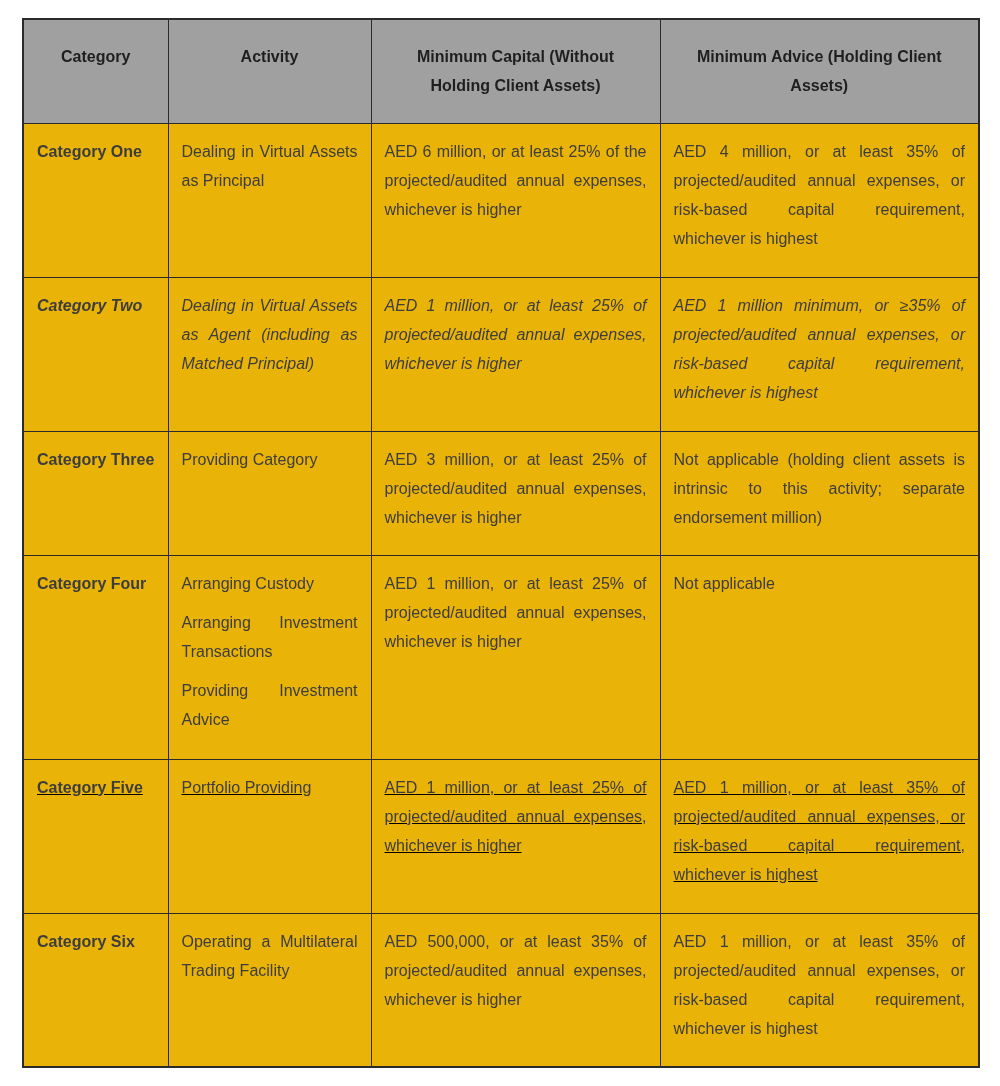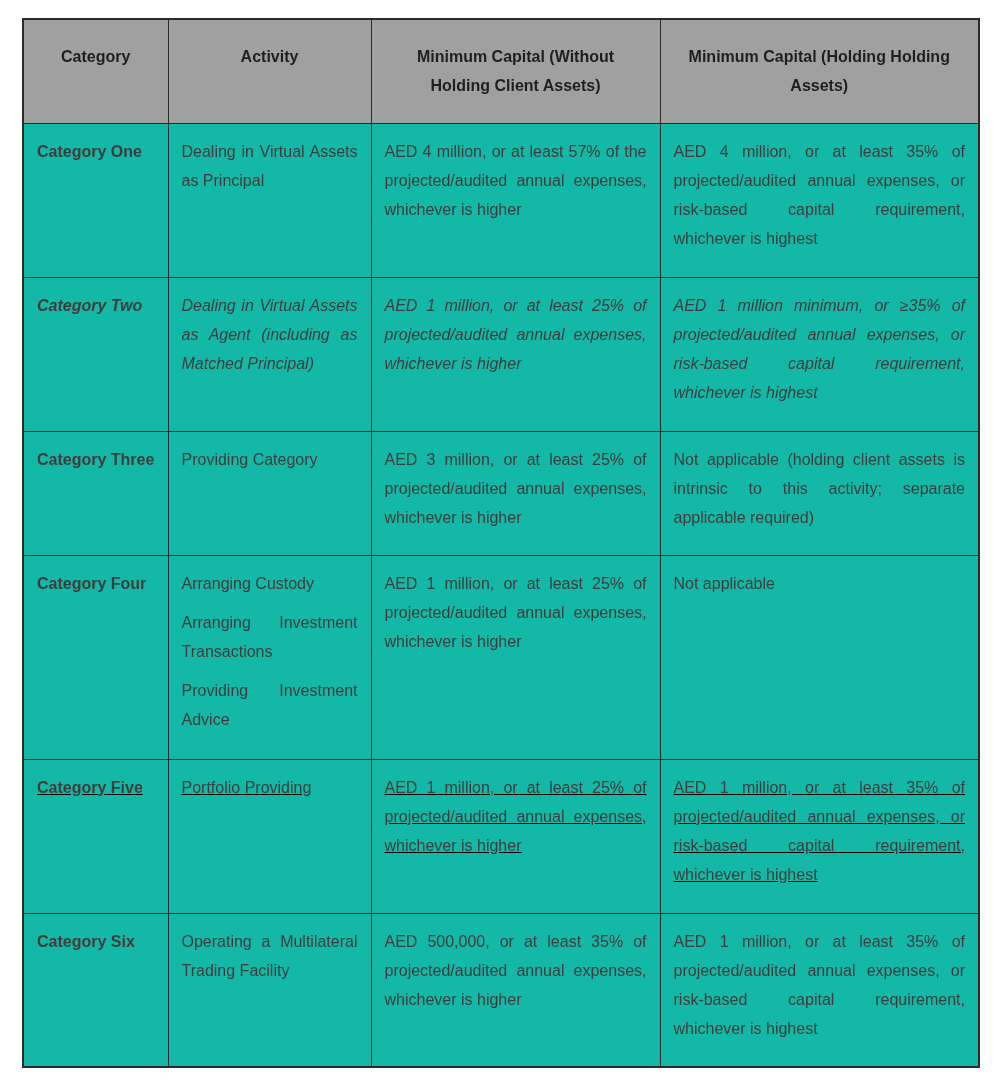--- a/index.html
+++ b/index.html
@@ -34,21 +34,21 @@
     background: #a0a0a0;
     color: #1f1f1f;
     font-weight: bold;
     text-align: center;
     padding: 22px 18px 10px 18px;
     height: 104px;
   }
   table.cap-table td {
     color: #3d3d3d;
     padding: 13px 13px 10px 13px;
-    background: #14b8a6;
+    background: #eab308;
   }
   .col-category { width: 145px; }
   .col-activity { width: 203px; }
   .col-without  { width: 289px; }
   .col-holding  { width: 319px; }
 
   td.cat-cell {
     font-weight: bold;
     color: #222222;
     text-align: left;
@@ -75,31 +75,31 @@
       <col class="col-category">
       <col class="col-activity">
       <col class="col-without">
       <col class="col-holding">
     </colgroup>
     <thead>
       <tr>
         <th>Category</th>
         <th>Activity</th>
         <th>Minimum Capital (Without Holding Client Assets)</th>
-        <th>Minimum Capital (Holding Holding Assets)</th>
+        <th>Minimum Advice (Holding Client Assets)</th>
       </tr>
     </thead>
     <tbody>
       <tr class="row-1">
         <td class="cat-cell">Category One</td>
         <td class="just-cell">
           <p>Dealing in Virtual Assets as Principal</p>
         </td>
         <td class="just-cell">
-          <p>AED 4 million, or at least 57% of the projected/audited annual expenses, whichever is higher</p>
+          <p>AED 6 million, or at least 25% of the projected/audited annual expenses, whichever is higher</p>
         </td>
         <td class="just-cell">
           <p>AED 4 million, or at least 35% of projected/audited annual expenses, or risk-based capital requirement, whichever is highest</p>
         </td>
       </tr>
       <tr class="row-2">
         <td class="cat-cell">Category Two</td>
         <td class="just-cell">
           <p>Dealing in Virtual Assets as Agent (including as Matched Principal)</p>
         </td>
@@ -112,21 +112,21 @@
       </tr>
       <tr class="row-3">
         <td class="cat-cell">Category Three</td>
         <td class="just-cell">
           <p>Providing Category</p>
         </td>
         <td class="just-cell">
           <p>AED 3 million, or at least 25% of projected/audited annual expenses, whichever is higher</p>
         </td>
         <td class="just-cell">
-          <p>Not applicable (holding client assets is intrinsic to this activity; separate applicable required)</p>
+          <p>Not applicable (holding client assets is intrinsic to this activity; separate endorsement million)</p>
         </td>
       </tr>
       <tr class="row-4">
         <td class="cat-cell">Category Four</td>
         <td class="just-cell">
           <p>Arranging Custody</p>
           <p>Arranging Investment Transactions</p>
           <p>Providing Investment Advice</p>
         </td>
         <td class="just-cell">

